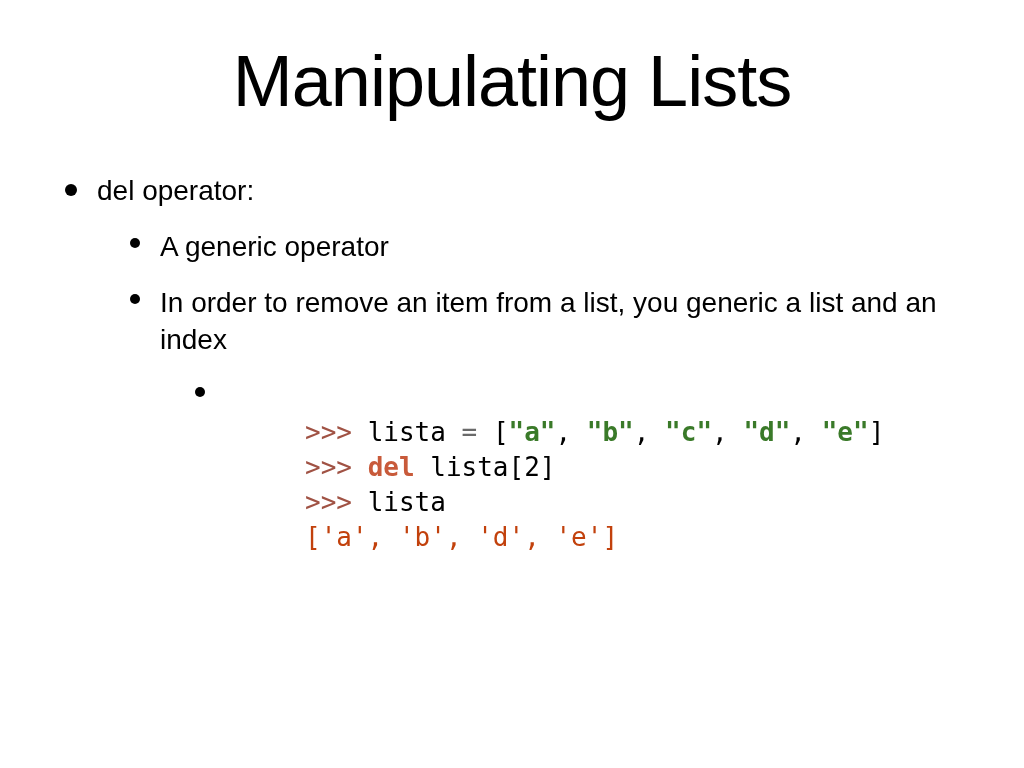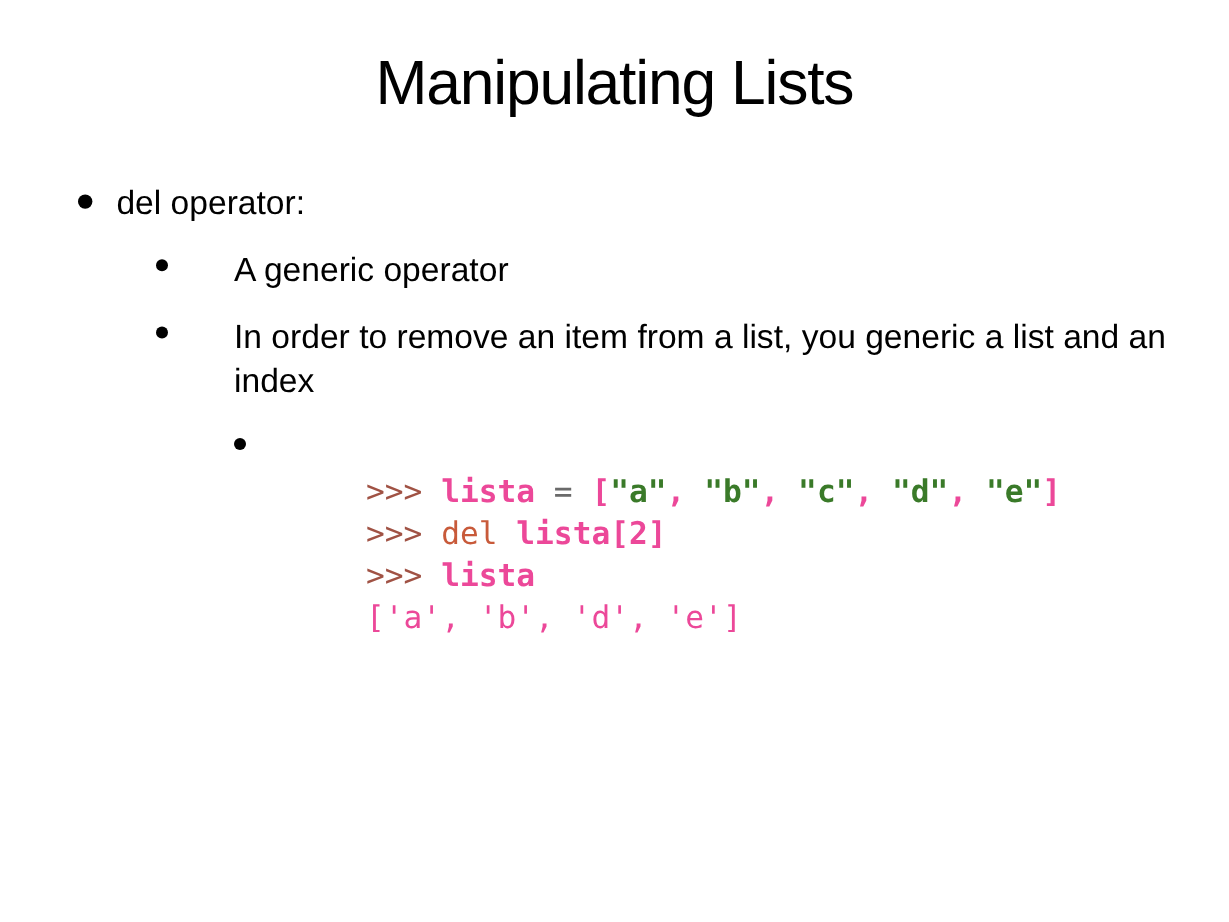--- a/index.html
+++ b/index.html
@@ -6,21 +6,21 @@
     body {
       width: 1024px;
       height: 768px;
       background: #ffffff;
       font-family: Arial, Helvetica, sans-serif;
       color: #000;
       padding: 40px 50px;
       overflow: hidden;
     }
     .title {
-      font-size: 52px;
+      font-size: 72px;
       font-weight: 400;
       text-align: center;
       margin-bottom: 50px;
       letter-spacing: -1px;
     }
     .bullet-row {
       display: flex;
       align-items: flex-start;
       margin-bottom: 18px;
     }
@@ -32,40 +32,40 @@
       flex-shrink: 0;
       margin-top: 10px;
       margin-right: 20px;
     }
     .bullet-dot.big {
       width: 12px;
       height: 12px;
       margin-top: 12px;
     }
     .level-0 { margin-left: 15px; }
-    .level-1 { margin-left: 80px; gap: 35px; }
+    .level-1 { margin-left: 80px; }
     .level-2 { margin-left: 145px; }
     .b-text {
       font-size: 28px;
       line-height: 1.35;
     }
     .code-block {
       margin-left: 255px;
       margin-top: 10px;
       font-family: Consolas, Menlo, Monaco, monospace;
       font-size: 26px;
       line-height: 1.35;
       white-space: pre;
     }
     .c-prompt { color: #a05244; }
-    .c-black { color: #ec4899; font-weight: bold; }
+    .c-black { color: #000000; }
     .c-op { color: #6a6a6a; }
     .c-green { color: #3a7a29; font-weight: bold;}
-    .c-keyword { color: #c85a3a; font-weight: normal;}
-    .c-blue { color: #ec4899; margin-top: 28px; }
+    .c-keyword { color: #c85a3a; font-weight: bold;}
+    .c-blue { color: #c2410c; margin-top: 28px; }
   </style>
 </head>
 <body>
 
 <h1 class="title">Manipulating Lists</h1>
 
 <div class="bullet-row level-0">
   <div class="bullet-dot big"></div>
   <div class="b-text">del operator:</div>
 </div>

